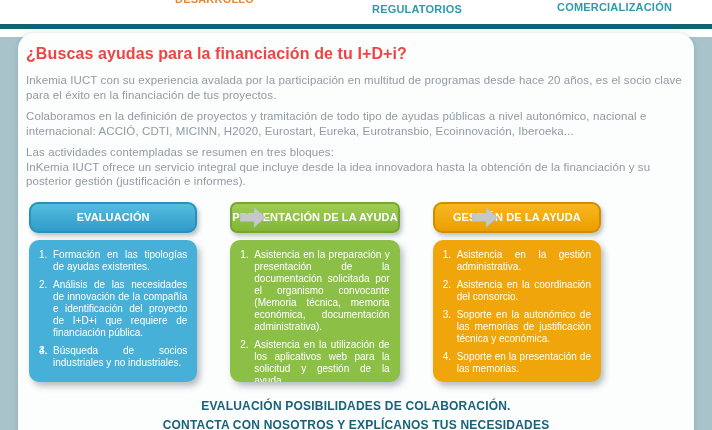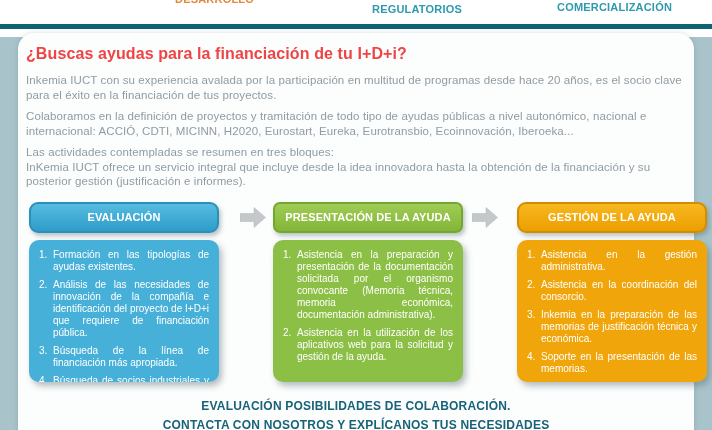--- a/index.html
+++ b/index.html
@@ -26,21 +26,21 @@
     color:#ef4444;font-size:16px;font-weight:bold;letter-spacing:.1px;
     margin:0 0 10px 0;
   }
   .para{
     color:#8f9ca3;font-size:11.5px;line-height:14.5px;letter-spacing:.1px;
     margin:0 0 7px 0;width:664px;
   }
   .para-last{margin-bottom:0;}
   
   .blocks-row{
-    position:relative;margin:13px 3px 0 3px;width:678px;
+    position:relative;margin:13px 3px 0 3px;width:572px;
     display:flex;justify-content:space-between;gap:33px;
   }
   .block-col{width:190px;}
   .pill{
     height:27px;border-radius:9px;border:2px solid;
     display:flex;align-items:center;justify-content:center;
     color:#ffffff;font-weight:bold;font-size:11px;letter-spacing:.1px;
     box-shadow:2px 3px 4px rgba(90,110,118,.4);
     text-align:center;white-space:nowrap;
   }
@@ -97,21 +97,21 @@
 
             <div class="item">
               <span class="num">1.</span><span>Formación en las tipologías de ayudas existentes.</span>
             </div>
 
             <div class="item">
               <span class="num">2.</span><span>Análisis de las necesidades de innovación de la compañía e identificación del proyecto de I+D+i que requiere de financiación pública.</span>
             </div>
 
             <div class="item">
-              <span class="num">3.</span><span>Búsqueda de la línea de financiación más apropiada.</span>
+              <span class="num">3.</span>
             </div>
 
             <div class="item">
               <span class="num">4.</span><span>Búsqueda de socios industriales y no industriales.</span>
             </div>
           </div>
       </div>
 
       <div class="arrow arrow-1">
         <svg width="26" height="21" viewBox="0 0 26 21">
@@ -145,21 +145,21 @@
 
             <div class="item">
               <span class="num">1.</span><span>Asistencia en la gestión administrativa.</span>
             </div>
 
             <div class="item">
               <span class="num">2.</span><span>Asistencia en la coordinación del consorcio.</span>
             </div>
 
             <div class="item">
-              <span class="num">3.</span><span>Inkemia en la preparación de las memorias de justificación técnica y económica.</span>
+              <span class="num">3.</span><span>Soporte en la autonómico de las memorias de justificación técnica y económica.</span>
             </div>
 
             <div class="item">
               <span class="num">4.</span><span>Soporte en la presentación de las memorias.</span>
             </div>
           </div>
       </div>
     </div>
 
     <div class="footer-line footer-1">EVALUACIÓN POSIBILIDADES DE COLABORACIÓN.</div>

